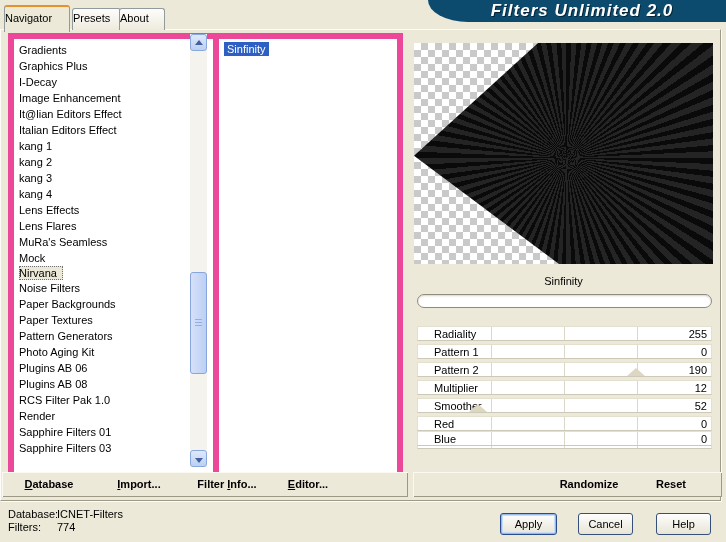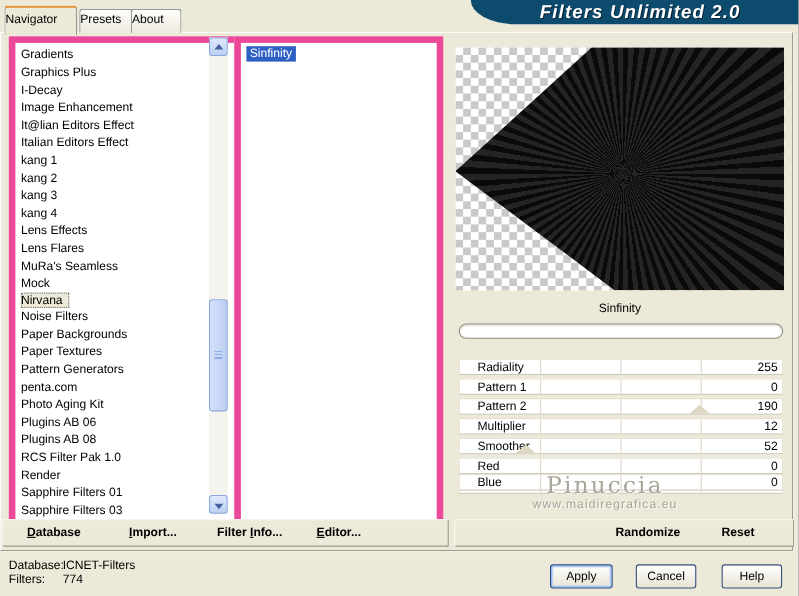--- a/index.html
+++ b/index.html
@@ -122,21 +122,20 @@
       <li>kang 4</li>
       <li>Lens Effects</li>
       <li>Lens Flares</li>
       <li>MuRa's Seamless</li>
       <li>Mock</li>
       <li class="focused">Nirvana</li>
       <li>Noise Filters</li>
       <li>Paper Backgrounds</li>
       <li>Paper Textures</li>
       <li>Pattern Generators</li>
-      <li>penta.com</li>
       <li>Photo Aging Kit</li>
       <li>Plugins AB 06</li>
       <li>Plugins AB 08</li>
       <li>RCS Filter Pak 1.0</li>
       <li>Render</li>
       <li>Sapphire Filters 01</li>
       <li>Sapphire Filters 03</li>
     </ul>
   </div>
 
@@ -190,24 +189,20 @@
   </div>
   <div class="srow" style="top:434px">
     <span class="lbl">Green</span>
     <span class="val">0</span>
   </div>
   <div class="srow" style="top:431px">
     <span class="lbl">Blue</span>
     <span class="val">0</span>
   </div>
 
-  <div id="wm">
-    <div class="big">Pinuccia</div>
-    <div class="small">www.maidiregrafica.eu</div>
-  </div>
 
   <div id="barL" class="bar">
     <div class="bar-label" style="left:47px"><span></span><span class="u">D</span><span>atabase</span></div>
     <div class="bar-label" style="left:137px"><span></span><span class="u">I</span><span>mport...</span></div>
     <div class="bar-label" style="left:225px"><span>Filter </span><span class="u">I</span><span>nfo...</span></div>
     <div class="bar-label" style="left:306px"><span></span><span class="u">E</span><span>ditor...</span></div>
   </div>
   <div id="barR" class="bar">
     <div class="bar-label" style="left:176px">Randomize</div>
     <div class="bar-label" style="left:258px">Reset</div>

